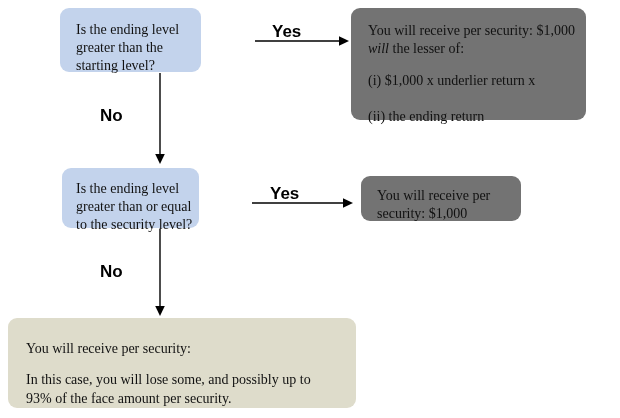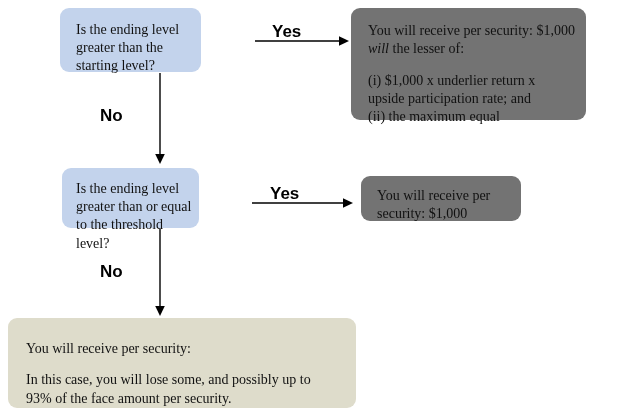--- a/index.html
+++ b/index.html
@@ -117,35 +117,34 @@
 </head>
 <body>
 
 <div id="canvas">
 
   <div class="node node-decision" id="box-start">
     <p class="tight">Is the ending level greater than the starting level?</p>
   </div>
 
   <div class="node node-decision" id="box-threshold">
-    <p class="tight">Is the ending level greater than or equal to the threshold level?</p>
+    <p class="tight">Is the ending level greater than or equal to the security level?</p>
   </div>
 
   <div class="node node-outcome-green" id="box-upside">
     <p class="tight">
       <span>You will receive per security: $1,000</span>
       <br>
       <em class="plus">will</em><span> the lesser of:</span>
     </p>
     <p>
       <span>(i) $1,000 x underlier return x</span>
       <br>
-      <span>upside participation rate; and</span>
       <br>
-      <span>(ii) the maximum equal</span>
+      <span>(ii) the ending return</span>
     </p>
   </div>
 
   <div class="node node-outcome-green" id="box-par">
     <p class="tight">You will receive per security: $1,000</p>
   </div>
 
   <div class="node node-outcome-beige" id="box-loss">
     <p>You will receive per security:</p>
     <p>In this case, you will lose some, and possibly up to 93% of the face amount per security.</p>

